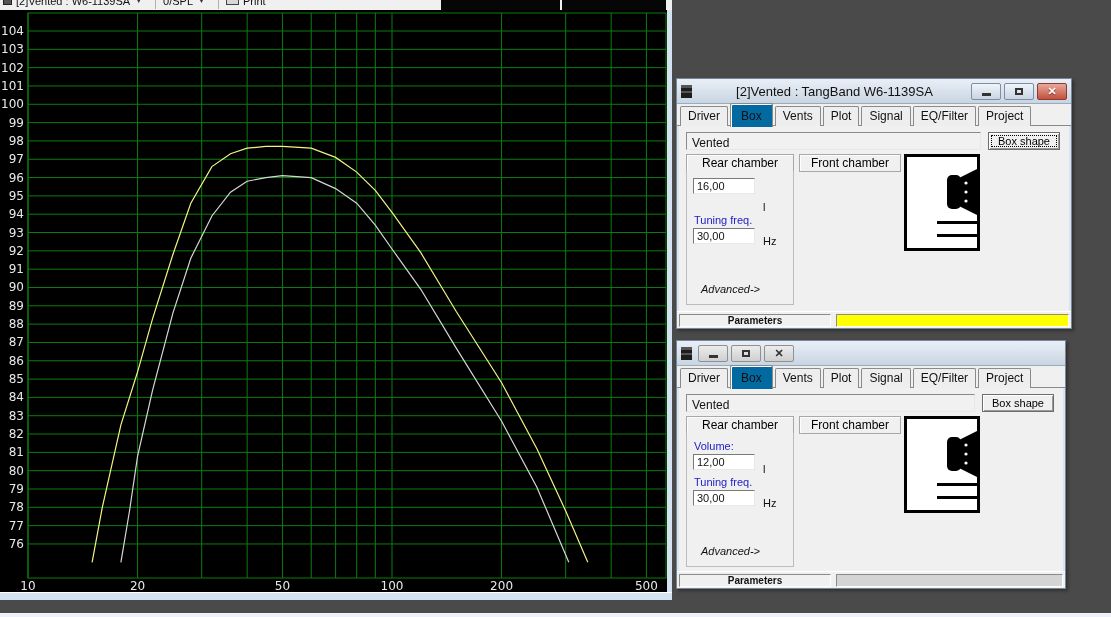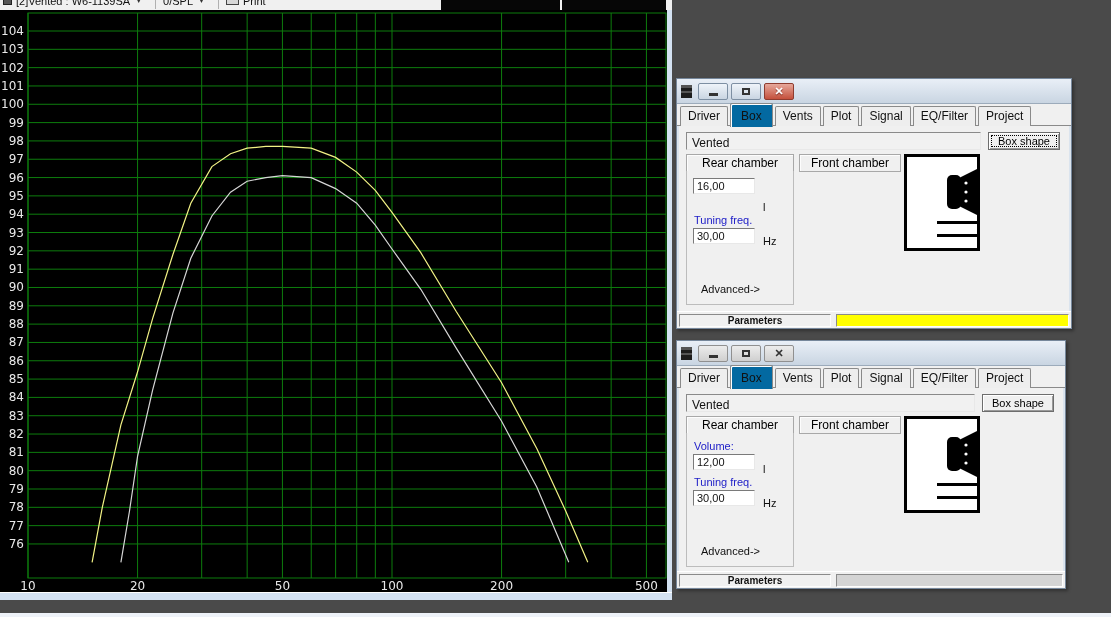--- a/index.html
+++ b/index.html
@@ -47,21 +47,21 @@
   .vented-field { position:absolute; left:7px; top:6px; right:88px; height:18px; background:#f1f1f1; border:1px solid; border-color:#8a8a8a #e8e8e8 #e8e8e8 #8a8a8a; font-size:12px; color:#111; padding:3px 5px; }
   .boxshape-btn { position:absolute; top:6px; right:9px; width:72px; height:18px; background:#f0f0f0; border:1px solid #6d6d6d; box-shadow:inset 1px 1px 0 #fff, inset -1px -1px 0 #9a9a9a; font-size:11px; display:flex; align-items:center; justify-content:center; }
   .boxshape-btn.focused { outline:1px dotted #000; outline-offset:-4px; }
   .chamber-btn { position:absolute; top:28px; height:18px; background:#f0f0f0; border:1px solid #a8a8a8; box-shadow:inset 1px 1px 0 #fdfdfd; font-size:12px; display:flex; align-items:center; justify-content:center; }
   .rear { left:7px; width:108px; }
   .front { left:120px; width:102px; }
   .left-panel { position:absolute; left:7px; top:45px; width:108px; height:134px; border:1px solid #bcbcbc; border-top:none; background:#f0f0f0; }
   .blue-lbl { position:absolute; left:7px; font-size:11px; color:#2020c8; }
   .num-input { position:absolute; left:6px; width:62px; height:16px; border:1px solid; border-color:#7a7a7a #e8e8e8 #e8e8e8 #7a7a7a; background:#fff; font-size:11px; padding:1px 3px; color:#111; }
   .unit { position:absolute; left:76px; font-size:11px; color:#111; }
-  .advanced { position:absolute; left:14px; bottom:9px; font-size:11px; color:#111; background:none; border:none; }
+  .advanced { position:absolute; left:14px; bottom:9px; font-size:11px; color:#111; background:none; border:none;font-style:italic; }
   .diagram { position:absolute; left:225px; top:28px; width:76px; height:97px; background:#fff; border:3px solid #000; }
   .statusbar { height:17px; background:#f0f0f0; border-top:1px solid #fff; display:flex; align-items:center; gap:5px; padding:0 2px; }
   .status-cell { height:13px; border:1px solid; border-color:#8a8a8a #fdfdfd #fdfdfd #8a8a8a; }
   .status-left { width:152px; display:flex; align-items:center; justify-content:center; font-size:10px; font-weight:bold; color:#111; }
   .status-right { flex:1; }
 </style>
 </head>
 <body>
 
 <div id="desktop">
@@ -172,20 +172,21 @@
           <polyline points="92.1,552.3 102.3,497.3 120.9,414.9 137.6,361.8 152.6,308.6 172.9,244.5 190.8,193.2 211.9,156.6 230.5,143.7 247.1,138.2 265.8,136.4 282.4,136.4 311.2,138.2 335.6,147.4 356.7,162.1 375.3,180.4 392.0,202.4 420.8,242.7 456.1,301.3 501.6,372.7 536.9,438.7 565.7,501.0 587.8,552.3" fill="none" stroke="#f2f285" stroke-width="1.2" clip-path="url(#plotclip)"></polyline>
         </svg>
     </div>
     <div id="frame-right"></div>
     <div id="frame-bottom"></div>
   </div>
 
   <div class="window" id="win-0">
     <div class="titlebar">
       <span class="win-icon"></span>
+      <span class="title">[2]Vented : TangBand W6-1139SA</span>
       <span class="controls">
         <span class="cbtn">
             <span class="dash"></span>
           </span>
         <span class="cbtn">
             <span class="rest"></span>
           </span>
         <span class="cbtn close-active">
             <span class="x">✕</span>
           </span>

